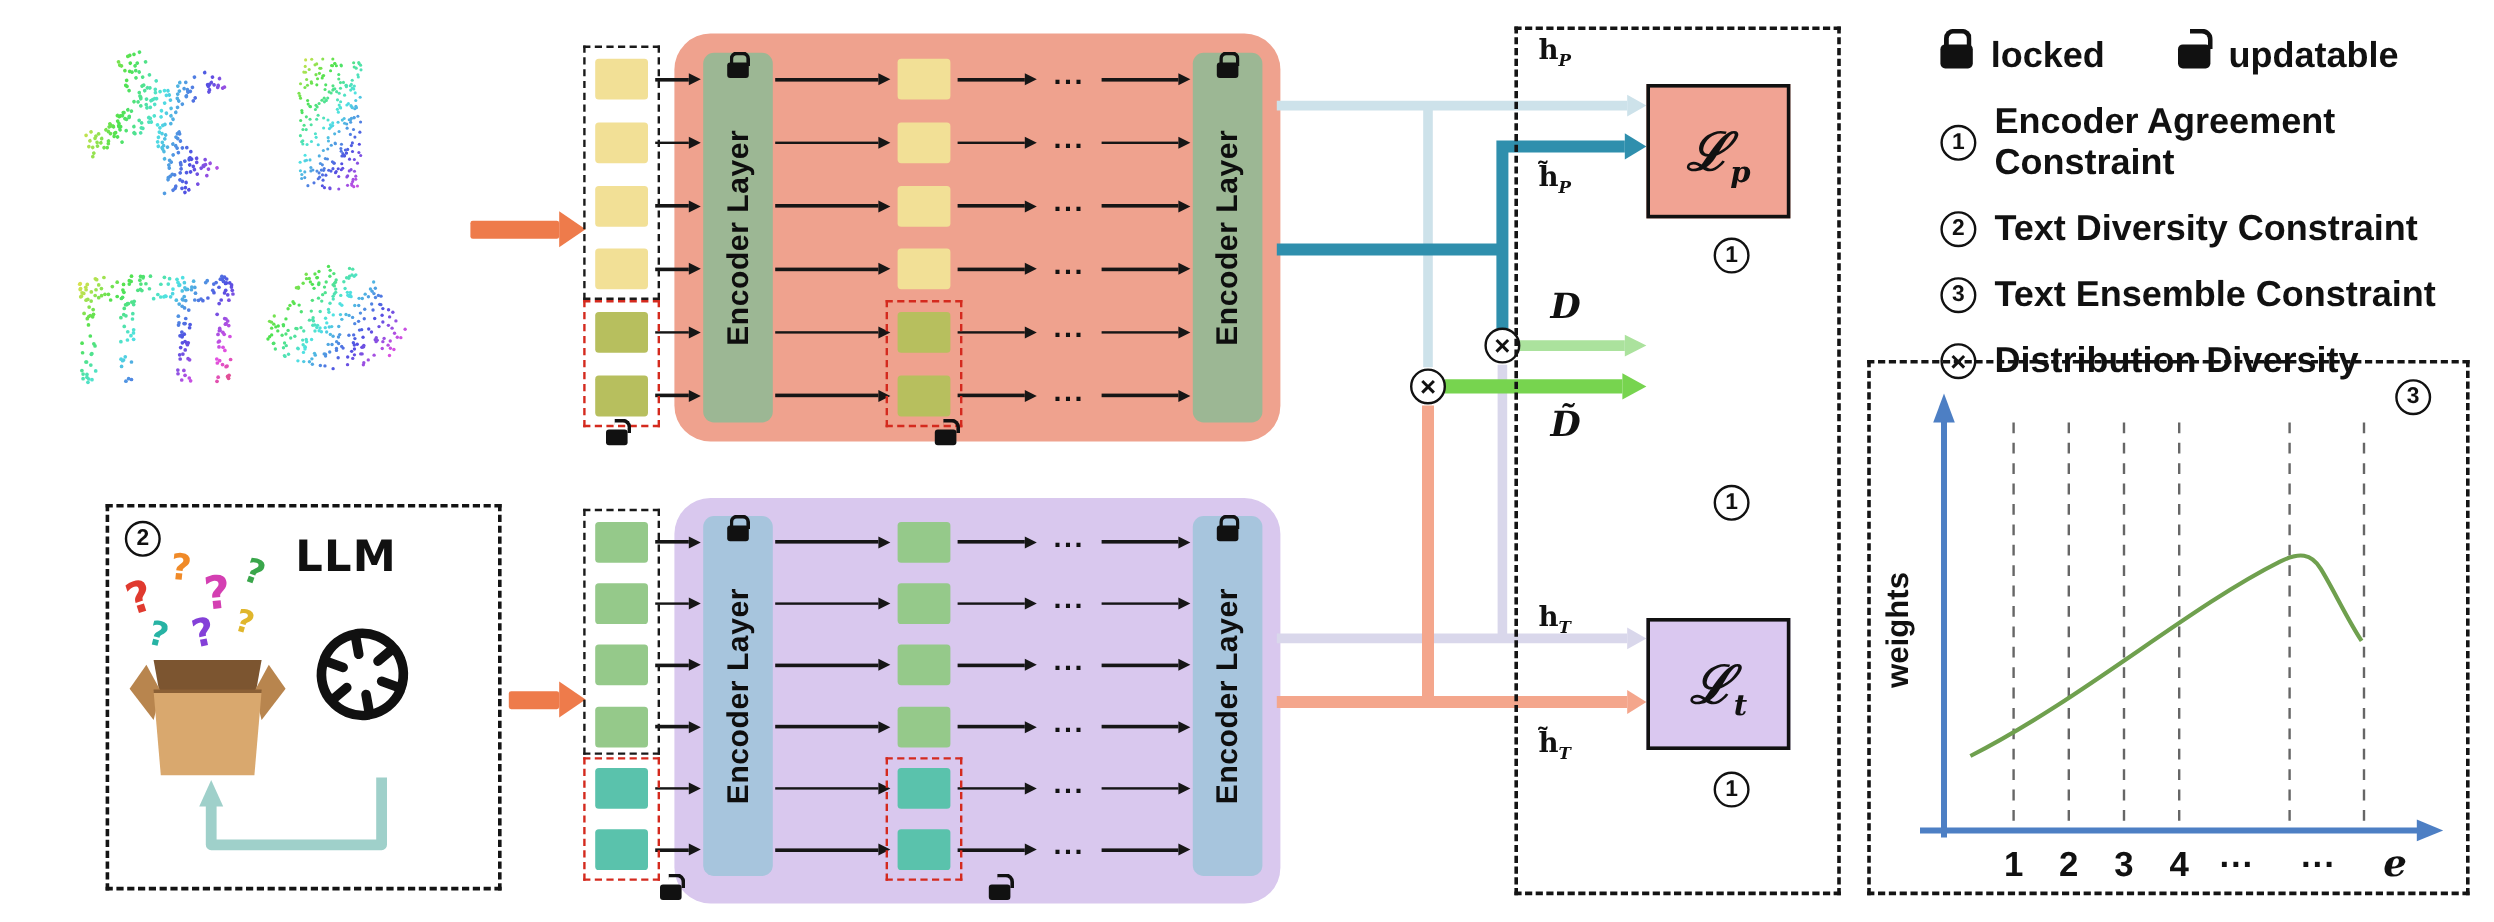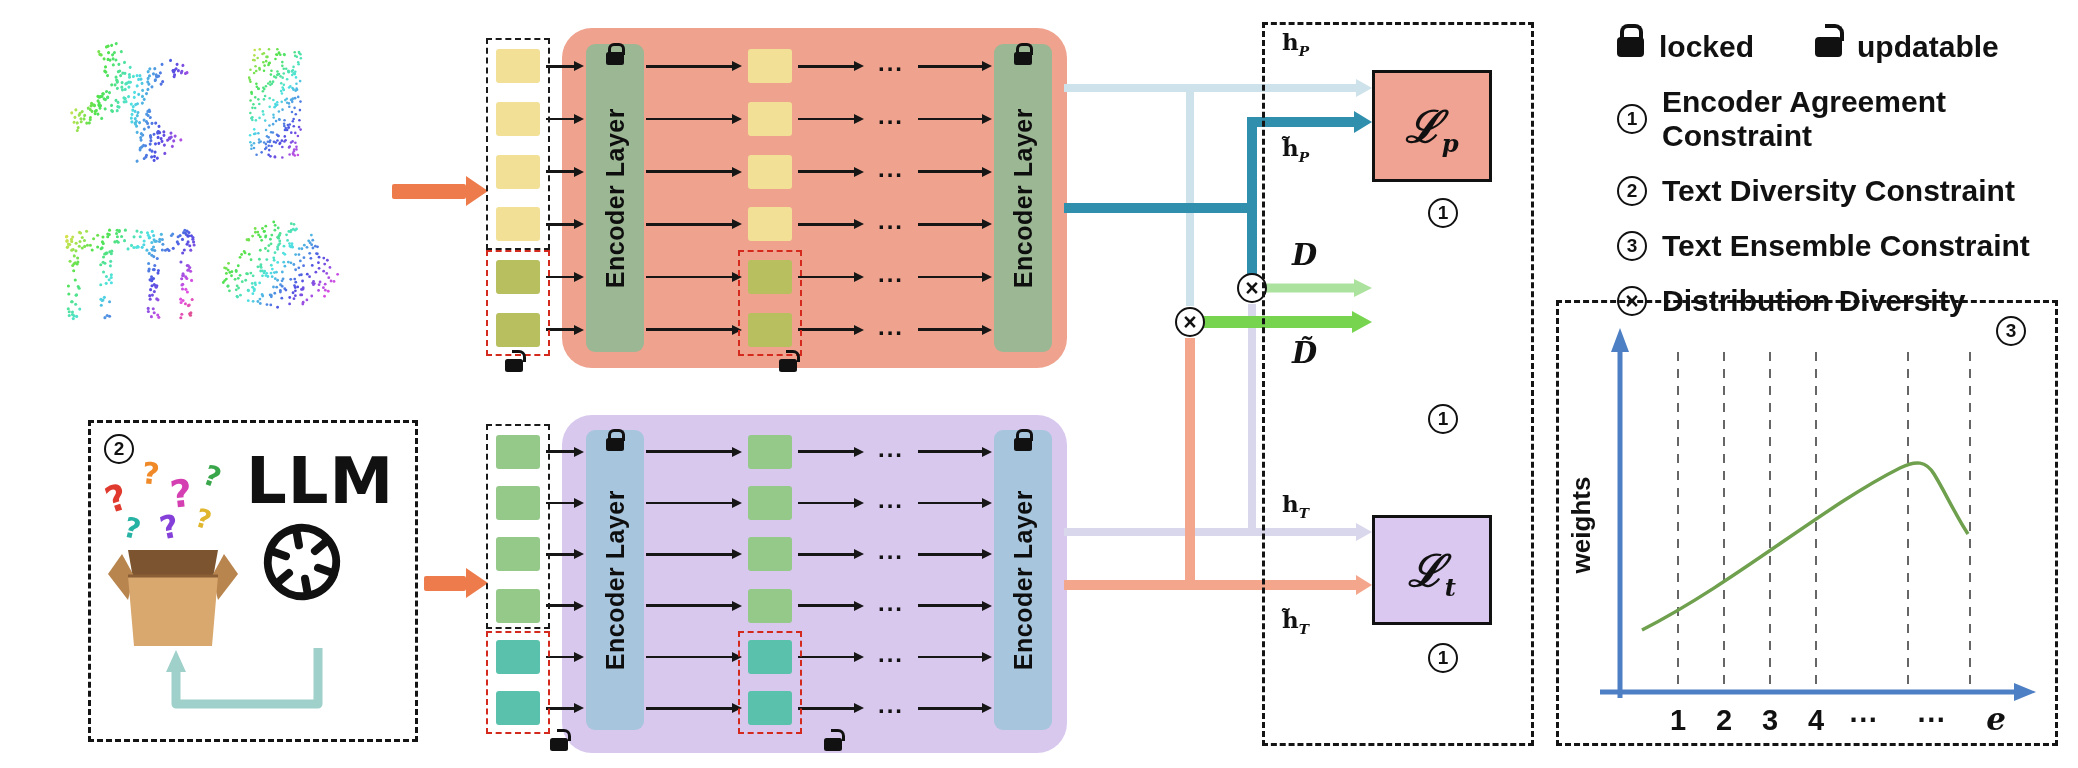--- a/index.html
+++ b/index.html
@@ -38,21 +38,21 @@
 .legend{position:absolute;display:flex;flex-direction:column;gap:21px;font-size:30px;font-weight:600}
 .legrow{display:flex;align-items:center;gap:15px}
 .legrow .sp{margin-left:46px}
 .mlab{position:absolute;font-family:"DejaVu Serif",serif;font-size:23px;font-weight:700}
 .mlab sub{font-style:italic;font-size:.6em;font-weight:600}
 .mlab.it{font-style:italic;font-size:29px;font-weight:600}
 .lossbox{position:absolute;width:120px;height:112px;border:3px solid #111;display:flex;align-items:center;justify-content:center}
 .loss{font-family:"DejaVu Serif",serif;font-style:italic;font-size:44px;font-weight:600}
 .loss sub{font-size:.55em}
 .svgoverlay{position:absolute;left:0;top:0;width:2078px;height:768px;pointer-events:none}
-.llmtitle{position:absolute;font-size:64px;font-weight:800;letter-spacing:1px;font-family:"DejaVu Sans",sans-serif}
+.llmtitle{position:absolute;font-size:36px;font-weight:800;letter-spacing:1px;font-family:"DejaVu Sans",sans-serif}
 .qwrap{position:absolute;width:150px;height:200px}
 .qm{position:absolute;font-weight:800;font-family:"DejaVu Sans",sans-serif}
 .q1{left:8px;top:28px;font-size:36px;color:#e03a2f;transform:rotate(-18deg)}
 .q2{left:44px;top:6px;font-size:30px;color:#f08a28;transform:rotate(6deg)}
 .q3{left:72px;top:22px;font-size:38px;color:#d43fb2;transform:rotate(-6deg)}
 .q4{left:106px;top:10px;font-size:28px;color:#3aa64b;transform:rotate(20deg)}
 .q5{left:26px;top:62px;font-size:28px;color:#27b3a4;transform:rotate(14deg)}
 .q6{left:62px;top:58px;font-size:32px;color:#8440d8;transform:rotate(-12deg)}
 .q7{left:98px;top:54px;font-size:26px;color:#e0b62c;transform:rotate(16deg)}
 .tick{font-size:29px;font-weight:600;text-anchor:middle;fill:#111;font-family:"Liberation Sans",sans-serif}
@@ -1230,21 +1230,21 @@
   
   <span class="circ pos otimes" style="left:1237px;top:273px">×</span>
   <span class="circ pos otimes" style="left:1175px;top:307px">×</span>
 
   
   <div class="dashed" style="left:1262px;top:22px;width:272px;height:724px"></div>
   <div class="mlab" style="left:1282px;top:28px"><span>h</span><sub>P</sub></div>
   <div class="mlab" style="left:1282px;top:134px"><span>h̃</span><sub>P</sub></div>
   <div class="mlab it" style="left:1292px;top:238px">D</div>
   <div class="mlab it" style="left:1292px;top:336px">D̃</div>
-  <div class="mlab" style="left:1282px;top:490px"><span>h</span><sub>T</sub></div>
+  <div class="mlab" style="left:1282px;top:501px"><span>h</span><sub>T</sub></div>
   <div class="mlab" style="left:1282px;top:606px"><span>h̃</span><sub>T</sub></div>
 
   <div class="lossbox" style="left:1372px;top:70px;background:#f1a393">
       <span class="loss"><span>ℒ</span><sub>p</sub></span>
     </div>
   <span class="circ pos" style="left:1428px;top:198px">1</span>
   <span class="circ pos" style="left:1428px;top:404px">1</span>
   <div class="lossbox" style="left:1372px;top:515px;height:110px;background:#dac8f0">
       <span class="loss"><span>ℒ</span><sub>t</sub></span>
     </div>

